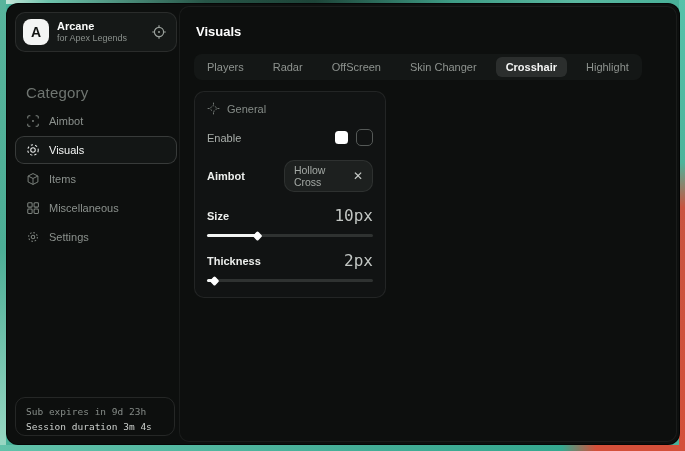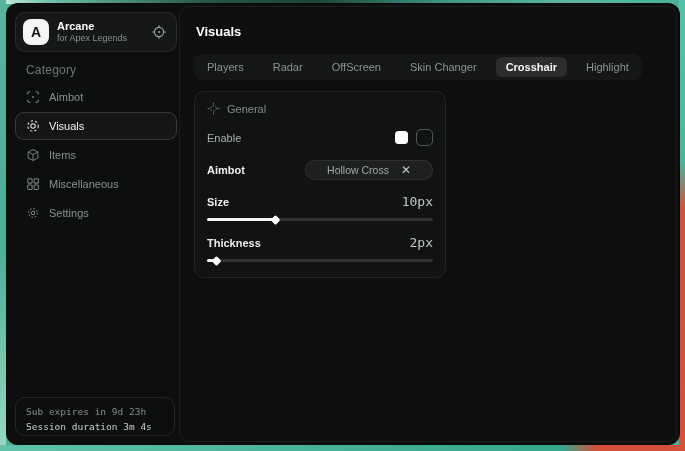--- a/index.html
+++ b/index.html
@@ -28,21 +28,21 @@
 
   .brand-card { height:40px; flex:0 0 40px; border:1px solid rgba(255,255,255,.09); background:#151817;
                 border-radius:10px; display:flex; align-items:center; gap:8px; padding:0 9px 0 7px; }
   .logo { width:26px; height:26px; background:#f4f5f4; color:#141614; border-radius:8px;
           display:flex; align-items:center; justify-content:center; font-size:14px; font-weight:700; }
   .brand-text { display:flex; flex-direction:column; line-height:1.25; flex:1; }
   .brand-name { font-size:11px; font-weight:700; color:#fafbfa; }
   .brand-sub  { font-size:9px; color:#8a908c; }
   .icon-btn { display:flex; align-items:center; justify-content:center; width:16px; height:16px; color:#9aa09c; }
 
-  .category-label { font-size:12px; color:#6f7571; margin:11px 0 6px 11px; letter-spacing:.2px; }
+  .category-label { font-size:15px; color:#6f7571; margin:32px 0 6px 11px; letter-spacing:.2px; }
 
   .nav { display:flex; flex-direction:column; gap:1px; }
   .nav-item { height:28px; display:flex; align-items:center; gap:9px; padding-left:10px;
               color:#8b918d; font-size:11px; border:1px solid transparent; border-radius:9px; cursor:default; }
   .nav-item .ni { display:flex; width:14px; height:14px; color:#7e847f; }
   .nav-item.active { border-color:rgba(255,255,255,.16); background:#131615; color:#f3f5f4; }
   .nav-item.active .ni { color:#e7e9e8; }
 
   .side-spacer { flex:1; }
 
@@ -53,36 +53,36 @@
 
   
   .main { flex:1; margin:2px 2px 2px 0; border:1px solid rgba(255,255,255,.055);
           border-radius:10px; padding:11px 14px; background:#0d0f0e; }
   .main-title { font-size:13px; font-weight:700; color:#fdfdfd; margin:6px 0 15px 2px; }
 
   .tabstrip { display:inline-flex; align-items:center; background:#141716; border-radius:8px; padding:3px; gap:9px; }
   .tab { font-size:11px; color:#8e938f; padding:4px 10px; border-radius:6px; white-space:nowrap; cursor:default; }
   .tab.active { background:#2b2e2d; color:#f5f6f5; font-weight:600; }
 
-  .panel { width:252px; border:1px solid rgba(255,255,255,.08); border-radius:10px;
+  .panel { width:192px; border:1px solid rgba(255,255,255,.08); border-radius:10px;
            margin-top:11px; padding:10px 12px 15px; background:#111313; }
   .panel-head { display:flex; align-items:center; gap:7px; font-size:11px; color:#858b87; }
   .panel-head .ni { display:flex; width:13px; height:13px; color:#767c78; }
 
   .row { display:flex; justify-content:space-between; align-items:center; margin-top:14px; }
   .lbl-dim  { font-size:11px; color:#a9aeaa; }
   .lbl-bold { font-size:11px; font-weight:700; color:#eceeec; }
-  .val { font-size:13px; color:#c2c6c3; font-family:"DejaVu Sans Mono", monospace; }
+  .val { font-size:16px; color:#c2c6c3; font-family:"DejaVu Sans Mono", monospace; }
 
   .enable-controls { display:flex; align-items:center; gap:8px; }
   .checkbox { width:13px; height:13px; background:#ffffff; border-radius:3.5px; }
   .keybind  { width:17px; height:17px; border:1.5px solid #55595 7; border:1.5px solid #555957; border-radius:5px; background:transparent; }
 
   .style-pill { display:flex; align-items:center; gap:12px; background:#1d201f; border:1px solid rgba(255,255,255,.08);
-                border-radius:10px; padding:3px 21px; }
+                border-radius:10px; padding:3px 9px;margin-left:39px; }
   .pill-text { font-size:10.5px; color:#a4a9a5; }
   .pill-x { font-size:12px; line-height:10px; color:#c6cac7; }
 
   .slider { position:relative; margin-top:9px; height:3px; background:#2f3231; border-radius:2px; }
   .slider-fill { position:absolute; left:0; top:0; bottom:0; background:#f3f5f4; border-radius:2px; }
   .slider-thumb { position:absolute; right:-4px; top:50%; width:7px; height:7px; background:#ffffff;
                   border-radius:1.5px; transform:translateY(-50%) rotate(45deg); }
 
   svg { display:block; width:100%; height:100%; }
 </style>

